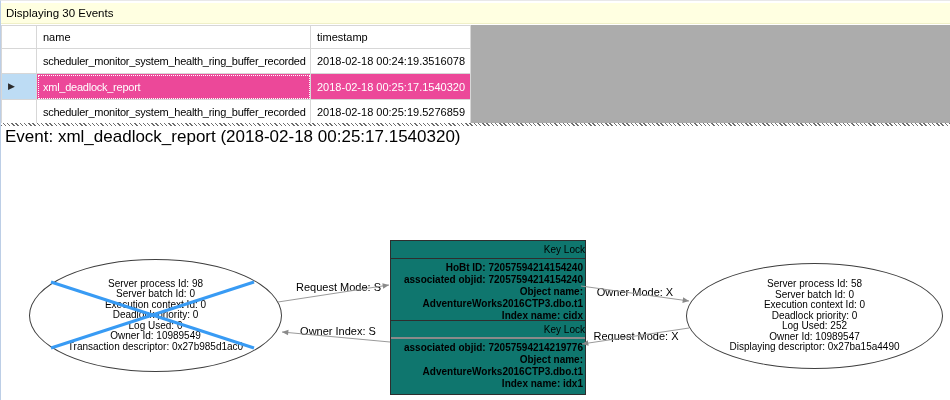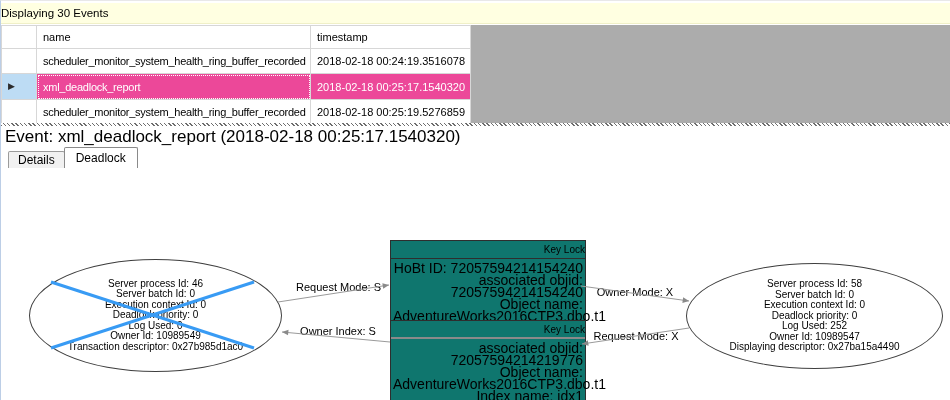--- a/index.html
+++ b/index.html
@@ -6,21 +6,21 @@
   body { background:#888; font-family:"Liberation Sans", sans-serif; }
   #app {
     position: relative; width: 950px; height: 400px;
     background: #fff; overflow: hidden;
     border-left: 1px solid #bccee6; border-top: 1px solid #e8e8e8;
   }
   
   .banner {
     position:absolute; top:2px; left:0; width:950px; height:21px;
     background:#FFFFE1; border-bottom:1px solid #f0f0c8;
-    font-size:11.5px; color:#000; line-height:20px; 
+    font-size:11.5px; color:#000; line-height:20px; padding-left:5px;
   }
   
   .grid-zone {
     position:absolute; top:24px; left:0; width:950px; height:98px;
     background:#ACACAC;
   }
   table.grid { border-collapse:collapse; table-layout:fixed; background:#fff; }
   table.grid col.c-marker { width:35px; }
   table.grid col.c-name   { width:274px; }
   table.grid col.c-ts     { width:160px; }
@@ -74,21 +74,21 @@
   .p-left  { left:28px;  top:91px; width:253px; height:113px; }
   .p-right { left:685px; top:95px; width:257px; height:106px; }
   .resource {
     position:absolute; width:196px; background:#0f766e; border:1px solid #2e2e2e;
     text-align:right; color:#000;
   }
   .r-top    { left:389px; top:72px; }
   .r-bottom { left:389px; top:152px; }
   .resource .rtitle { height:18px; line-height:18px; font-size:10px; border-bottom:1px solid #2e2e2e; }
   .r-bottom .rtitle { border-bottom:2px solid #8a8a8a; }
-  .resource .rbody { padding:3px 2px 4px; font-size:14px; line-height:12px; }
+  .resource .rbody { padding:3px 2px 4px; font-size:10px; line-height:12px;font-weight:bold; }
   .edge-label {
     position:absolute; font-size:11px; color:#000; white-space:nowrap;
     text-align:center; background:transparent; z-index:3;
   }
   .el-1 { left:295px; top:113px; width:84px; }
   .el-2 { left:296px; top:157px; width:82px; }
   .el-3 { left:594px; top:118px; width:80px; }
   .el-4 { left:592px; top:162px; width:86px; }
   svg.overlay { position:absolute; inset:0; z-index:5; pointer-events:none; }
 </style>
@@ -132,29 +132,25 @@
           <td class="cell-ts">2018-02-18 00:25:19.5276859</td>
         </tr>
       </tbody>
     </table>
   </div>
 
   <div class="hatch"></div>
 
   <div class="event-bar">Event: xml_deadlock_report (2018-02-18 00:25:17.1540320)</div>
 
-  <div class="tabstrip">
-    <div class="tab">Details</div>
-    <div class="tab active">Deadlock</div>
-  </div>
 
   <div class="graph">
 
     <div class="process p-left">
-      <span>Server process Id: 46</span>
+      <span>Server process Id: 98</span>
       <span>Server batch Id: 0</span>
       <span>Execution context Id: 0</span>
       <span>Deadlock priority: 0</span>
       <span>Log Used: 0</span>
       <span>Owner Id: 10989549</span>
       <span>Transaction descriptor: 0x27b985d1ac0</span>
     </div>
 
     <div class="process p-right">
       <span>Server process Id: 58</span>

